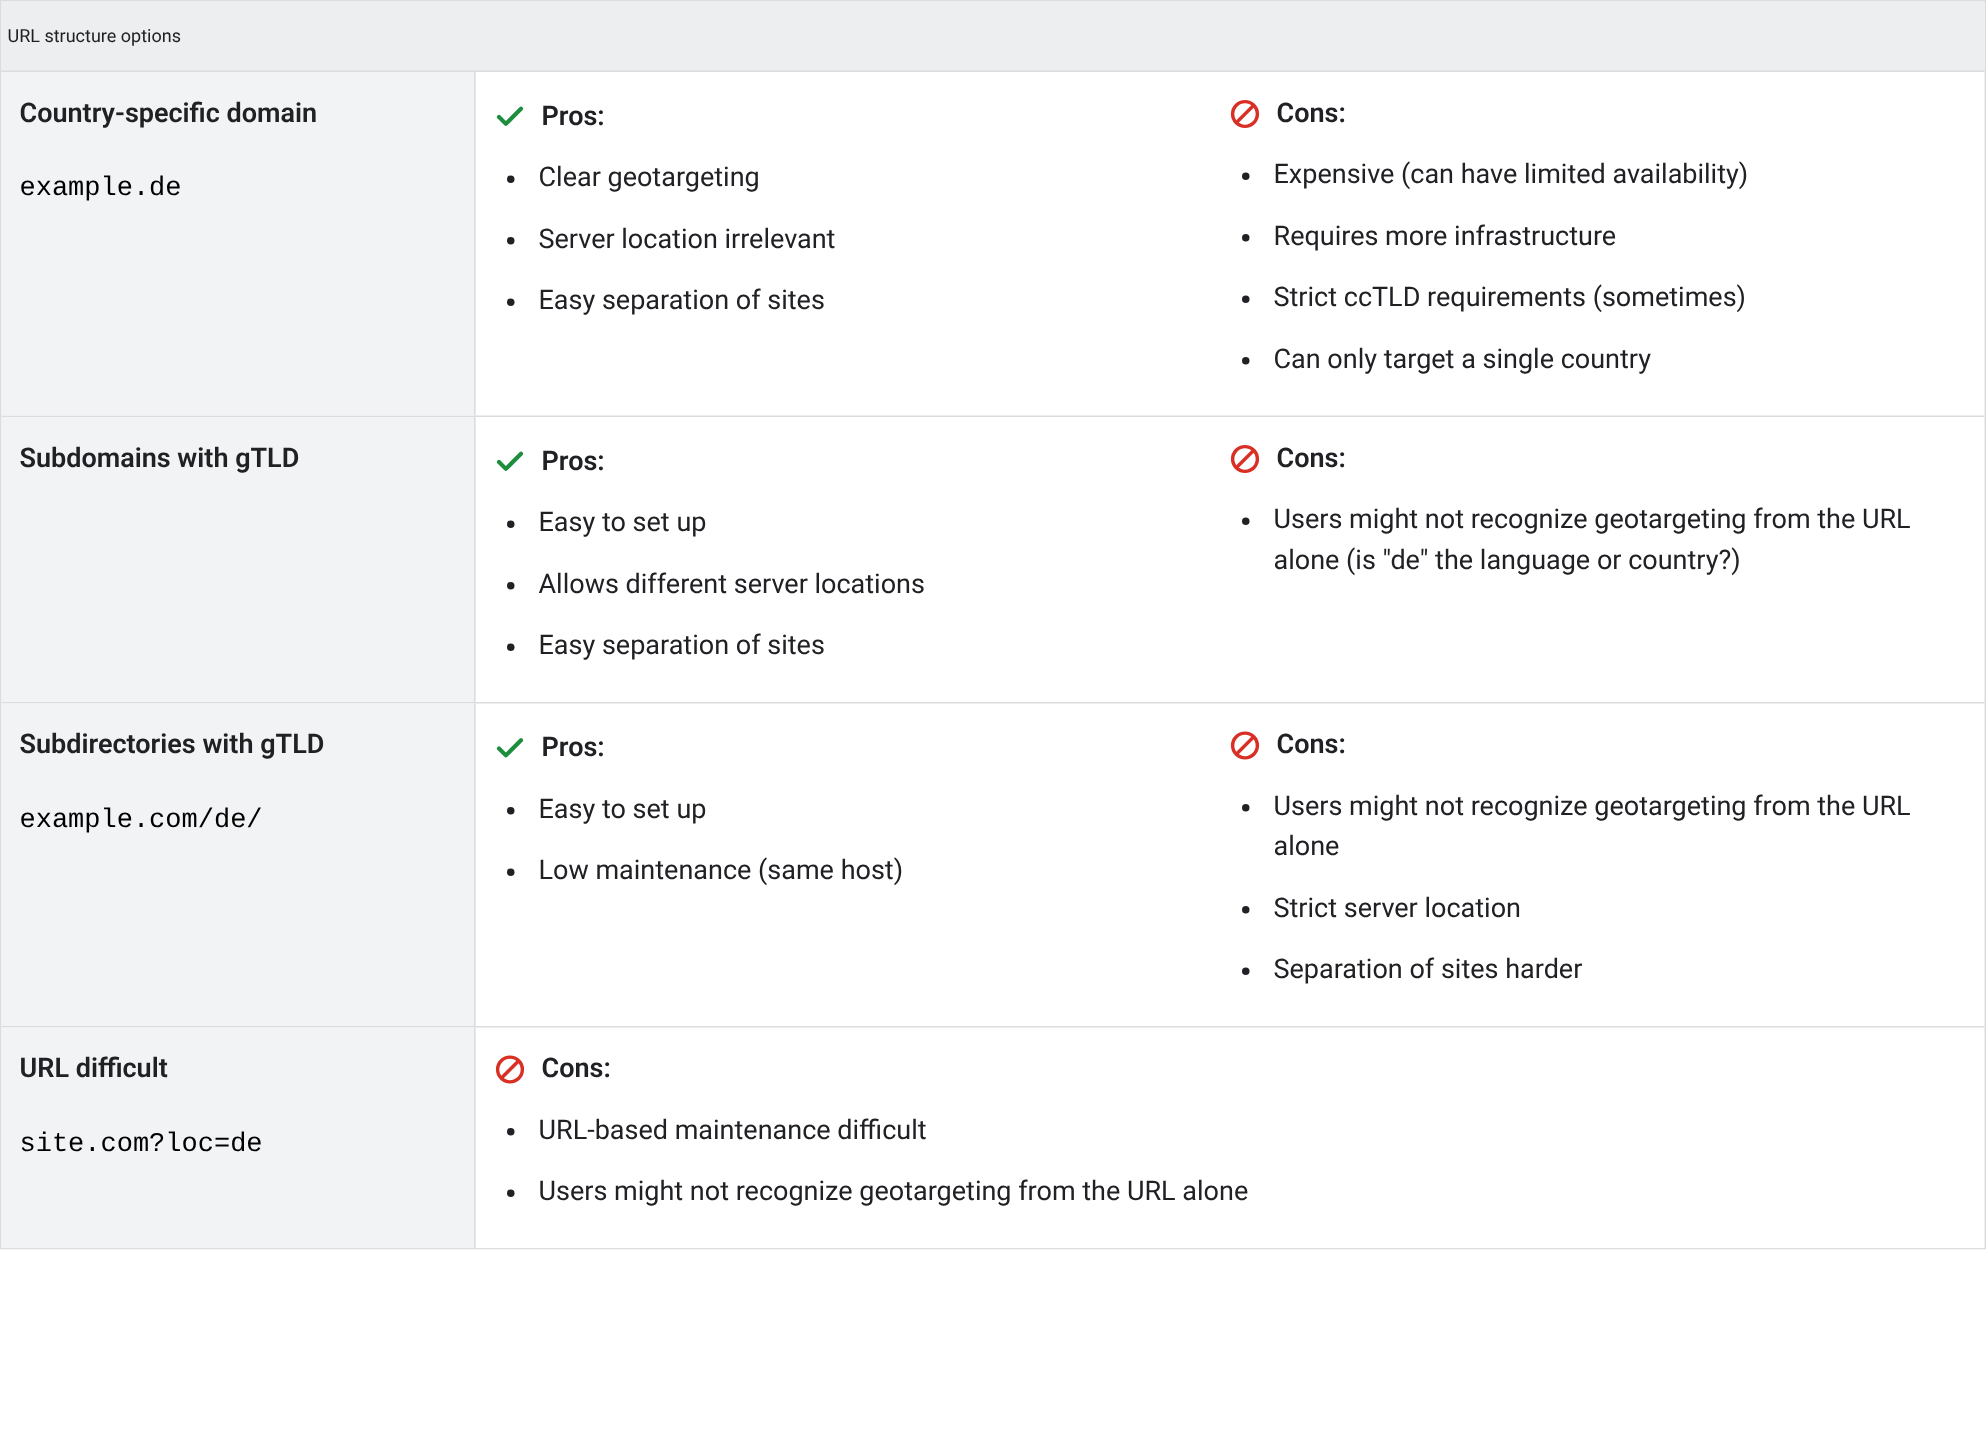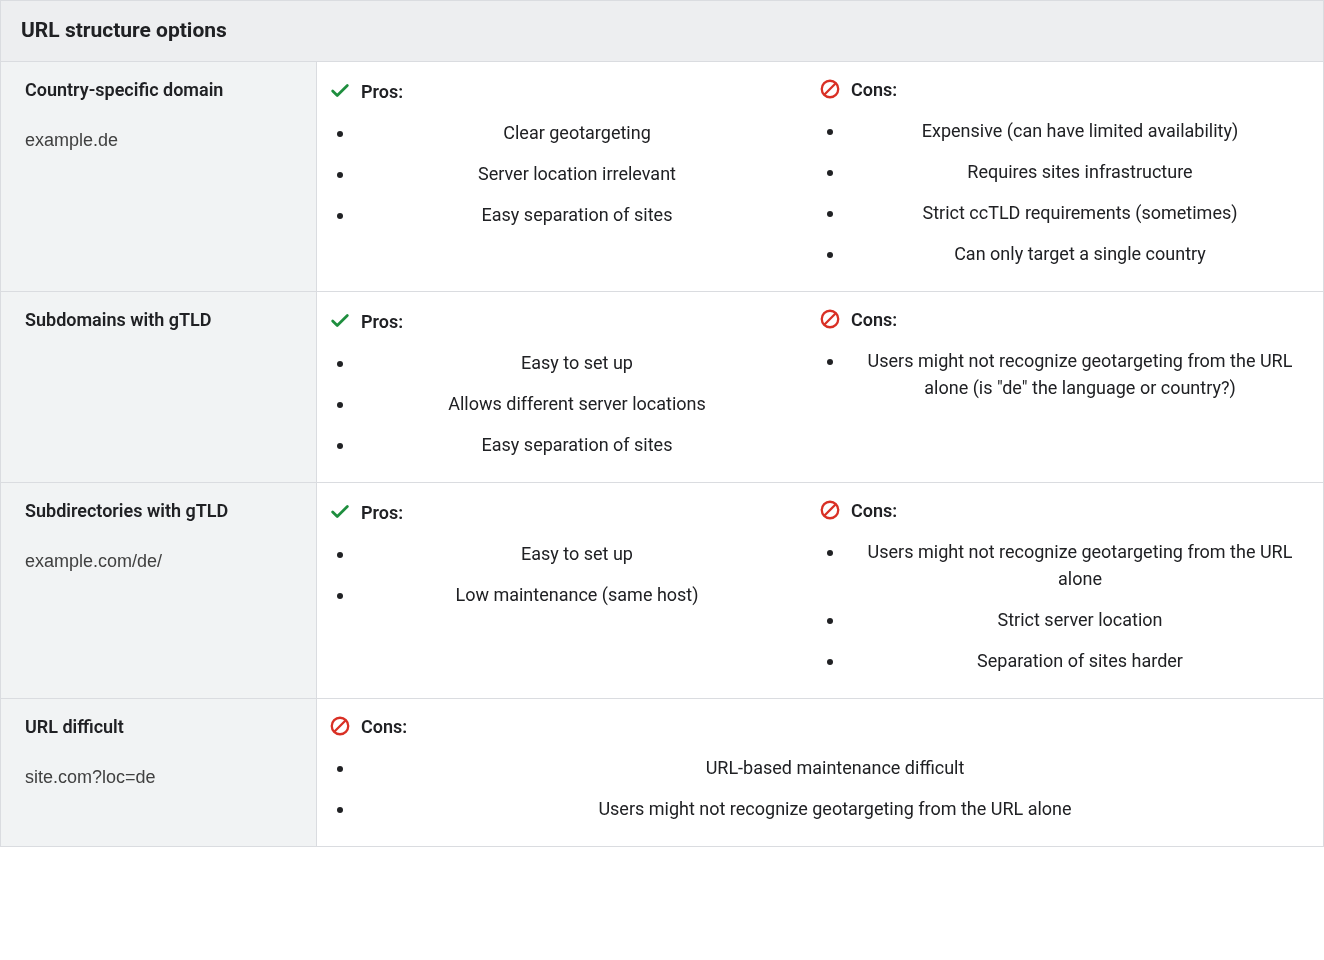--- a/index.html
+++ b/index.html
@@ -14,66 +14,65 @@
   .table {
     width: 1324px;
     border: 1px solid #dadce0;
     border-collapse: collapse;
   }
   .header-row {
     background: #edeef0;
     border-bottom: 1px solid #dadce0;
   }
   .header-cell {
-    padding: 14px 20px;
-    font-weight: 700;
-    font-size: 21px;
+    padding: 14px 4px;
+    font-weight: 400;
+    font-size: 12px;
   }
   .row {
     display: flex;
     border-bottom: 1px solid #dadce0;
   }
   .row:last-child { border-bottom: none; }
   .col-left {
     width: 316px;
     flex: 0 0 316px;
     background: #f1f3f4;
-    padding: 14px 12px 20px 24px;
+    padding: 14px 12px 20px 12px;
     border-right: 1px solid #dadce0;
   }
   .col-mid {
     width: 490px;
     flex: 0 0 490px;
     padding: 16px 12px 10px 12px;
   }
   .col-right {
     flex: 1 1 auto;
     padding: 14px 12px 10px 12px;
   }
   .option-title {
     font-weight: 600;
     margin-bottom: 24px;
   }
   .option-example {
-    font-family: Liberation Sans, sans-serif;
-    color: #404040;
+    font-family: Liberation Mono, monospace;
+    color: #000000;
     word-break: break-all;
   }
   .pc-header {
     display: flex;
     align-items: center;
     gap: 10px;
     font-weight: 600;
     margin-bottom: 14px;
   }
   .pc-header.plain { font-weight: 400; }
   ul.bullets {
     margin: 2px 0 8px 0;
     padding-left: 26px;
-    text-align: center;
   }
   ul.bullets li {
     margin: 8px 0 14px 0;
     padding-left: 4px;
   }
   .icon-check {
     width: 22px; height: 22px;
     color: #1e8e3e;
     flex: 0 0 auto;
   }
@@ -111,21 +110,21 @@
         </div>
         <div class="col-right">
           <div class="pc-header">
             <svg class="icon-prohibit">
               <use href="#sym-prohibit"></use>
             </svg>
             <span>Cons:</span>
           </div>
           <ul class="bullets">
             <li>Expensive (can have limited availability)</li>
-            <li>Requires sites infrastructure</li>
+            <li>Requires more infrastructure</li>
             <li>Strict ccTLD requirements (sometimes)</li>
             <li>Can only target a single country</li>
           </ul>
         </div>
       </div>
       <div class="row">
         <div class="col-left">
           <div class="option-title">Subdomains with gTLD</div>
         </div>
         <div class="col-mid">

